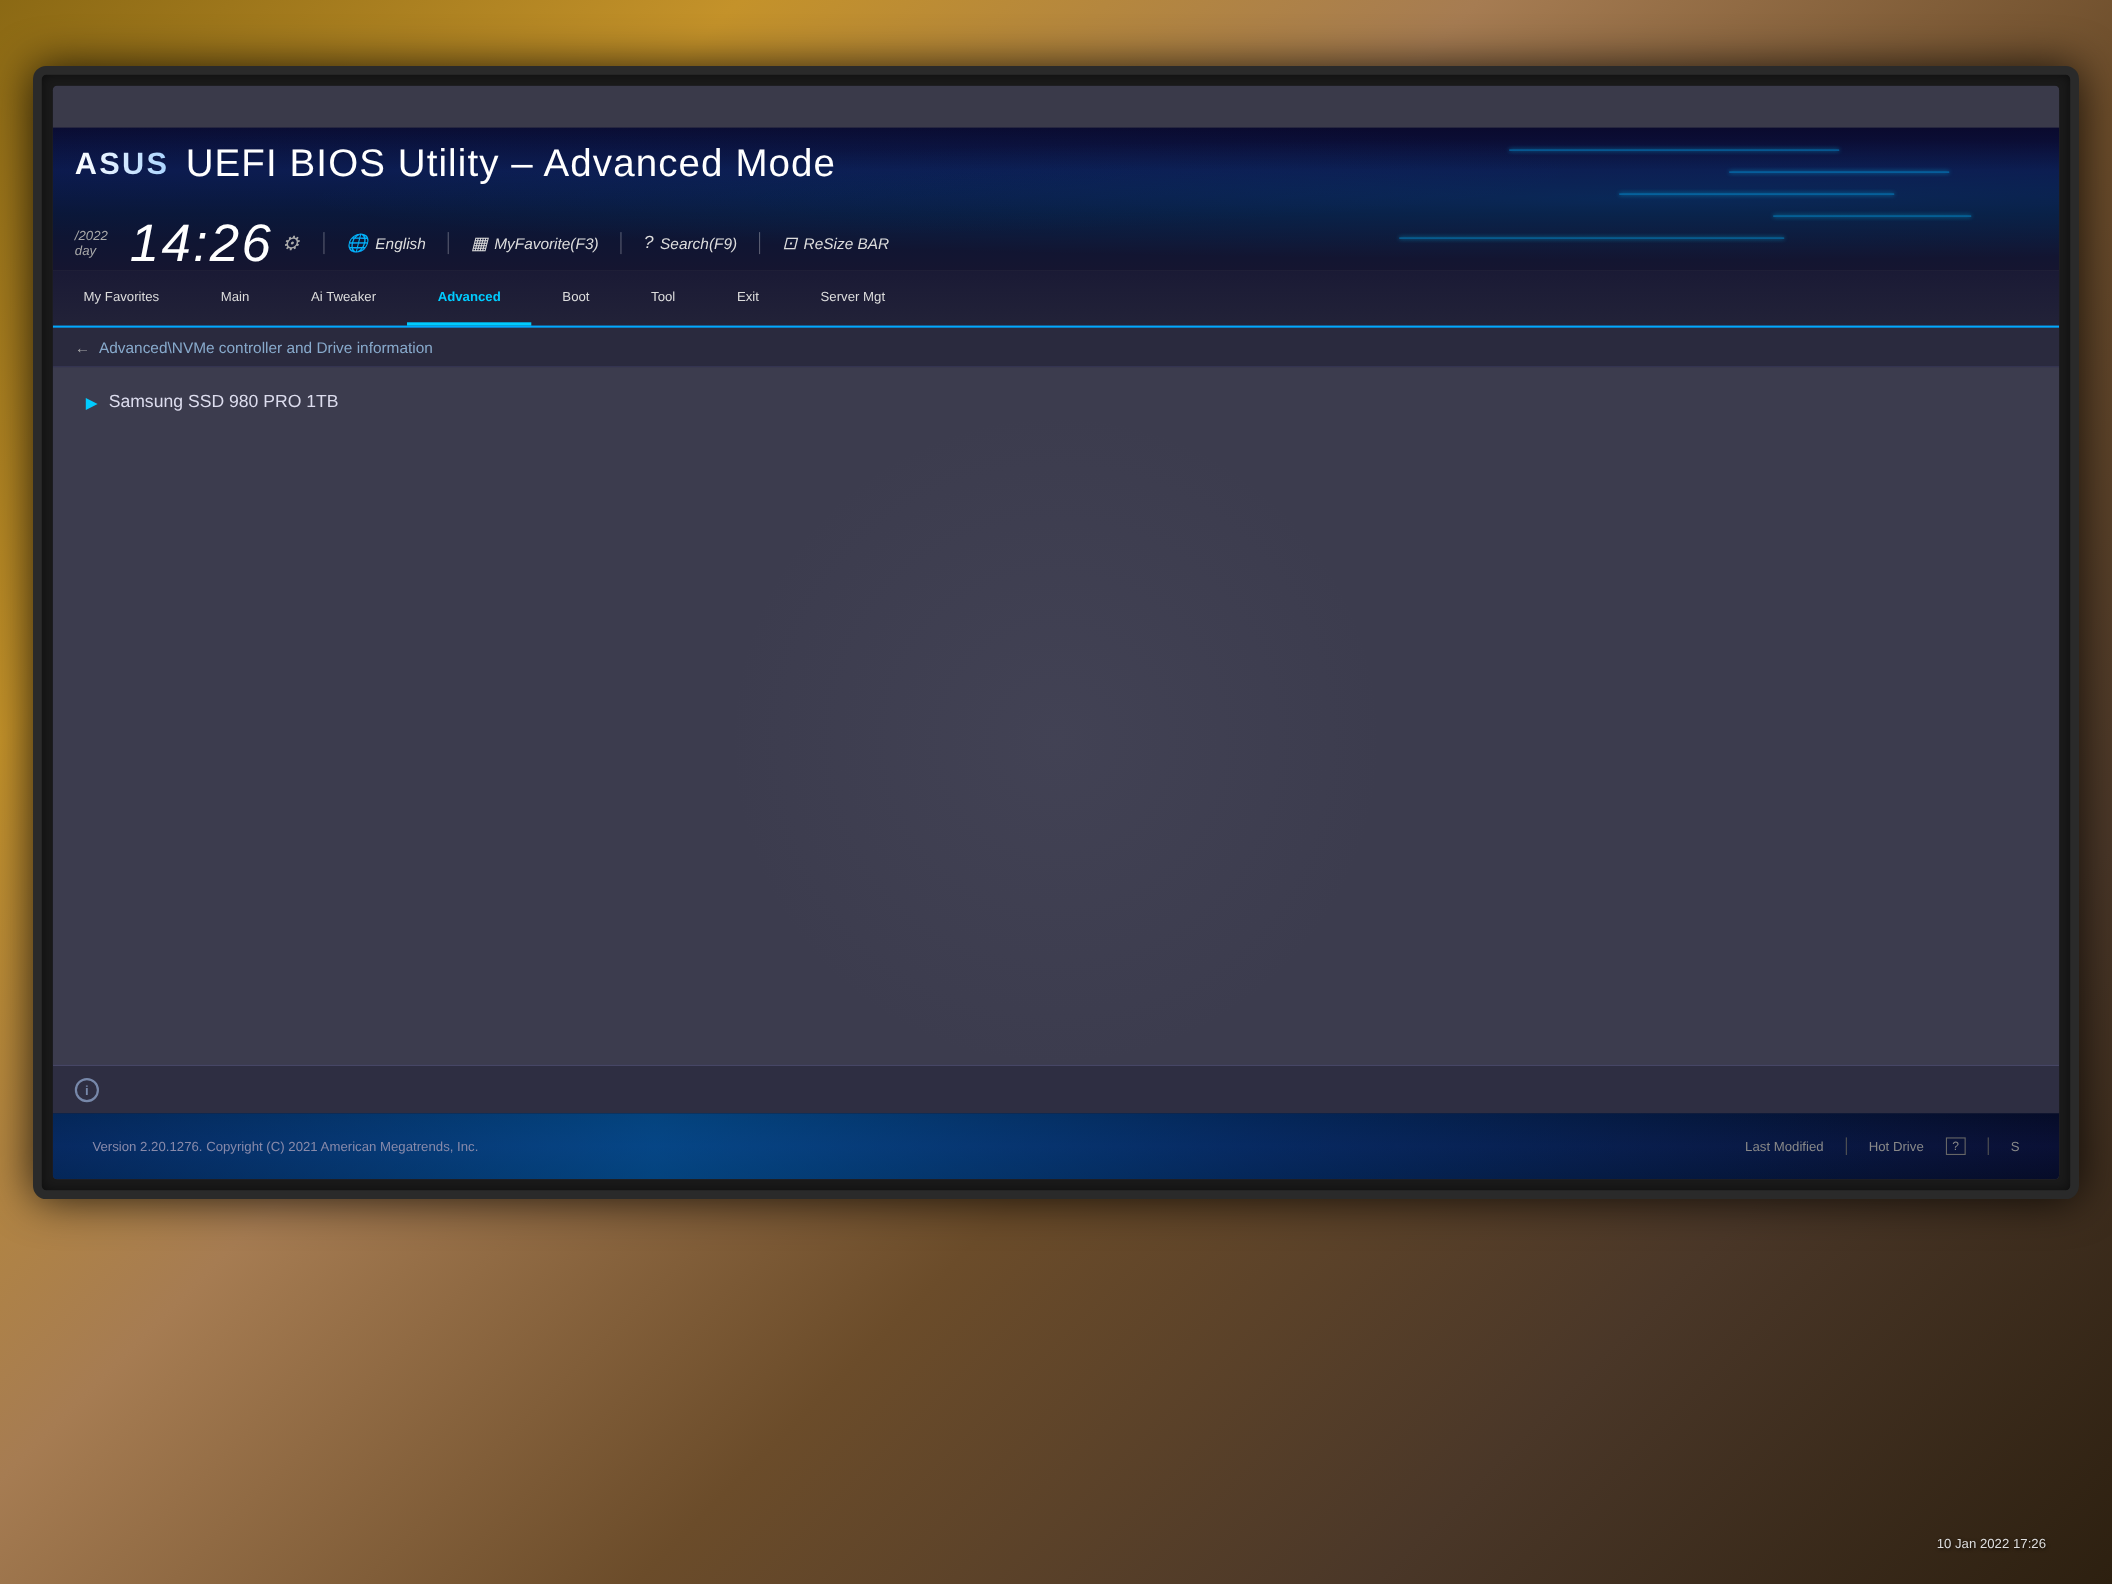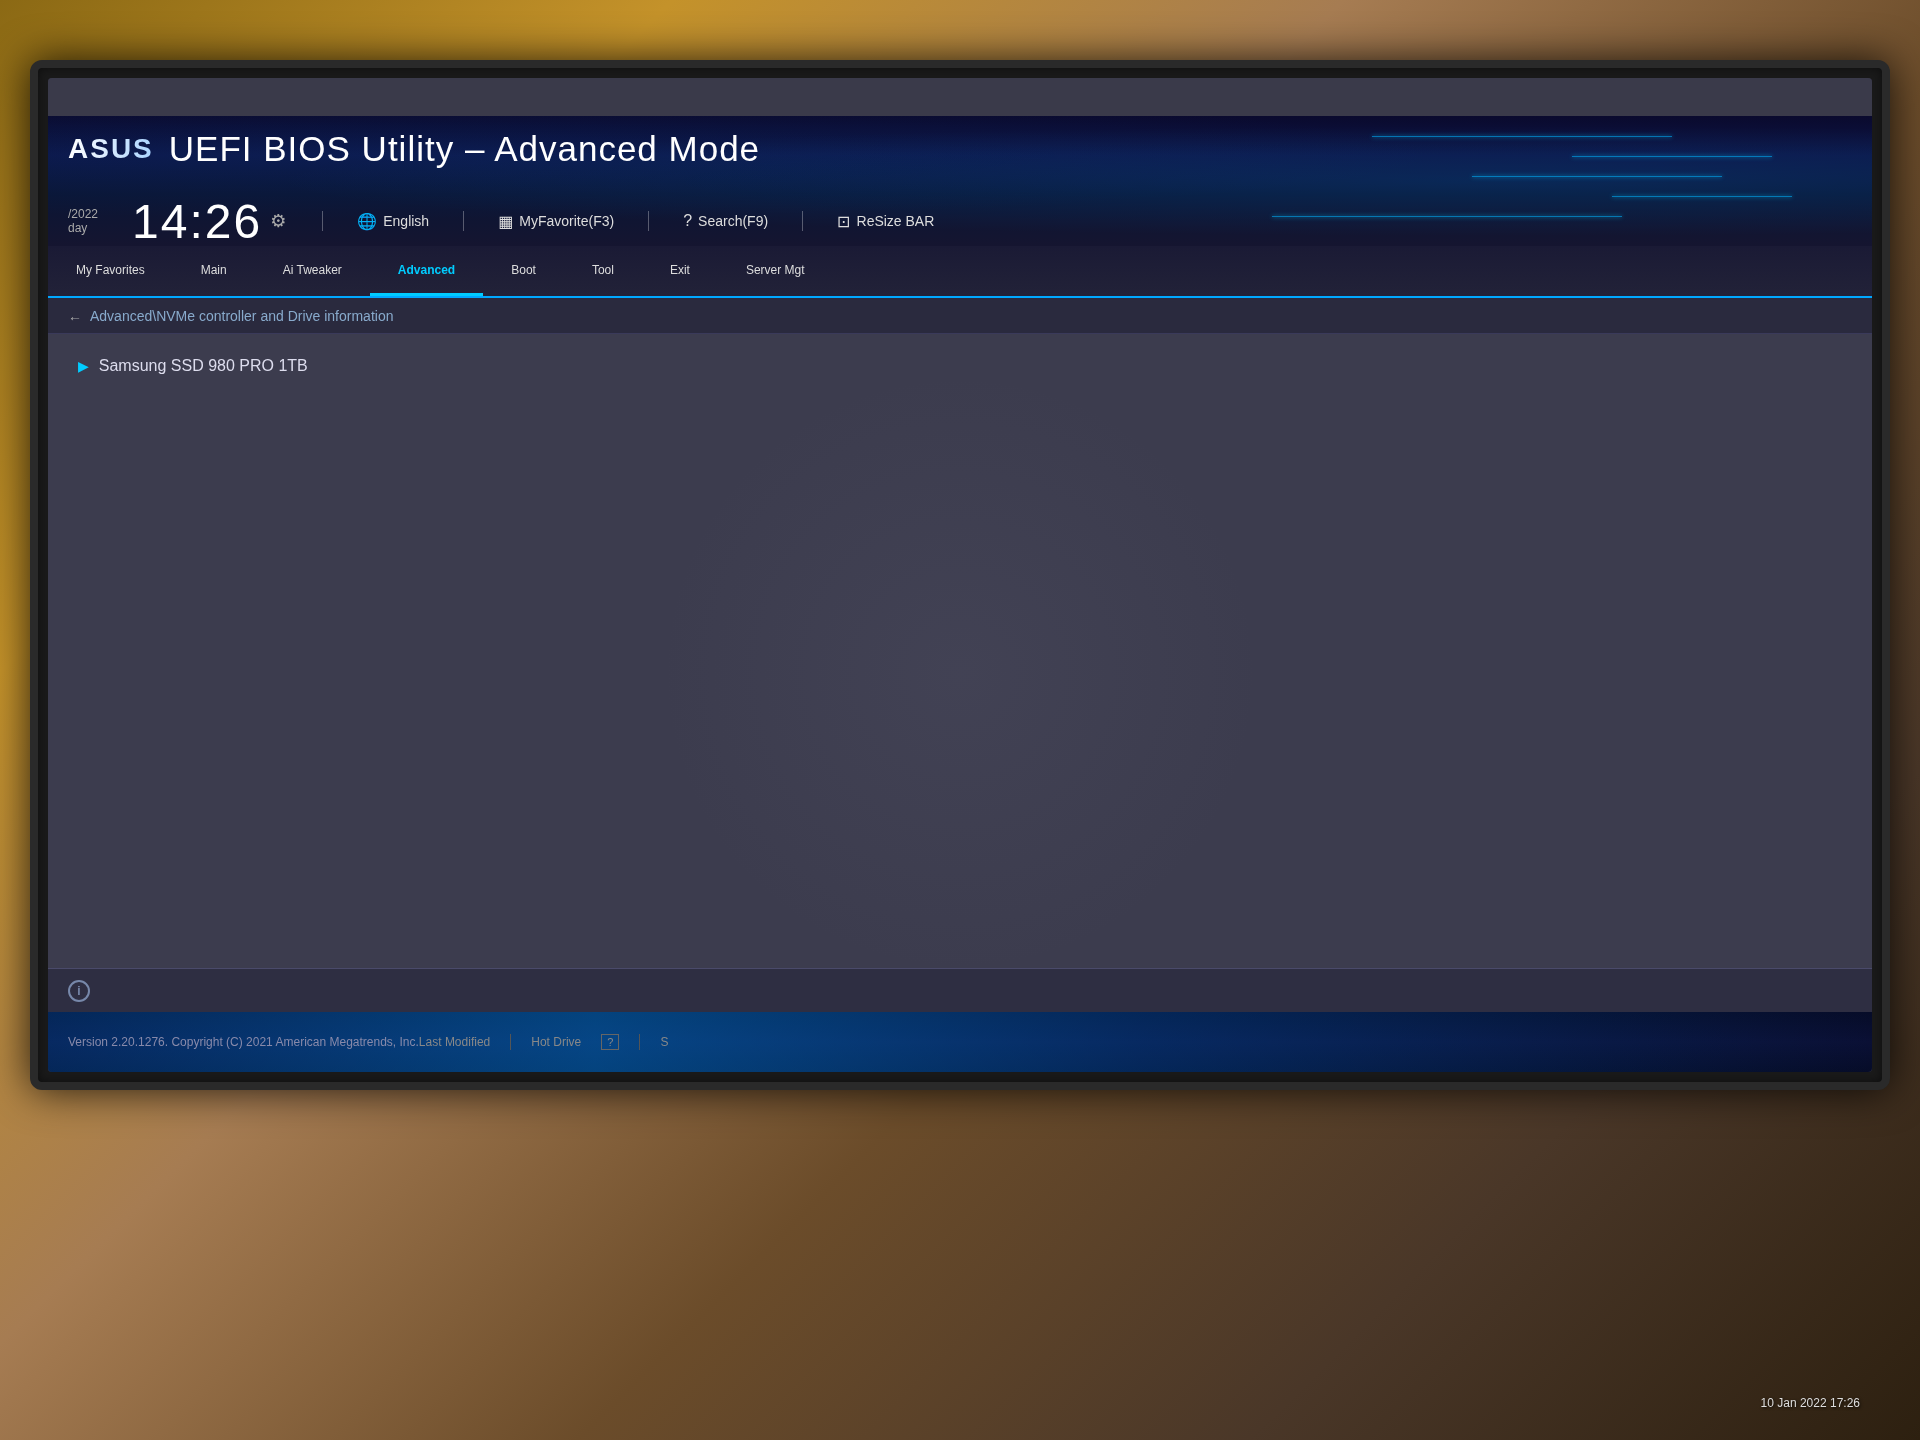--- a/index.html
+++ b/index.html
@@ -281,21 +281,22 @@
       font-size: 12px;
       font-weight: bold;
     }
 
     
     .bios-footer {
       height: 60px;
       background: linear-gradient(180deg, #060c28 0%, #0a1035 50%, #060c28 100%);
       display: flex;
       align-items: center;
-      padding: 0 20px;
+      justify-content: space-between;
+      padding: 0 36px;
       position: relative;
       overflow: hidden;
       flex-shrink: 0;
     }
 
     .footer-circuit-bg {
       position: absolute;
       top: 0; left: 0; right: 0; bottom: 0;
       background: linear-gradient(90deg, 
         rgba(0, 100, 200, 0.3) 0%, 
@@ -341,22 +342,23 @@
     
     .circ1 { position: absolute; top: 20px; right: 200px; width: 300px; height: 1px; }
     .circ2 { position: absolute; top: 40px; right: 100px; width: 200px; height: 1px; }
     .circ3 { position: absolute; top: 60px; right: 150px; width: 250px; height: 1px; }
     .circ4 { position: absolute; top: 80px; right: 80px; width: 180px; height: 1px; }
     .circ5 { position: absolute; top: 100px; right: 250px; width: 350px; height: 1px; }
 
     .header-time-row {
       display: flex;
       align-items: center;
-      gap: 34px;
+      gap: 20px;
       margin-top: 25px;
+      font-style: italic;
     }
   </style>
 </head>
 <body>
 
 <div class="room-bg"></div>
 
 <div class="monitor-outer">
   <div class="monitor-screen">
 

